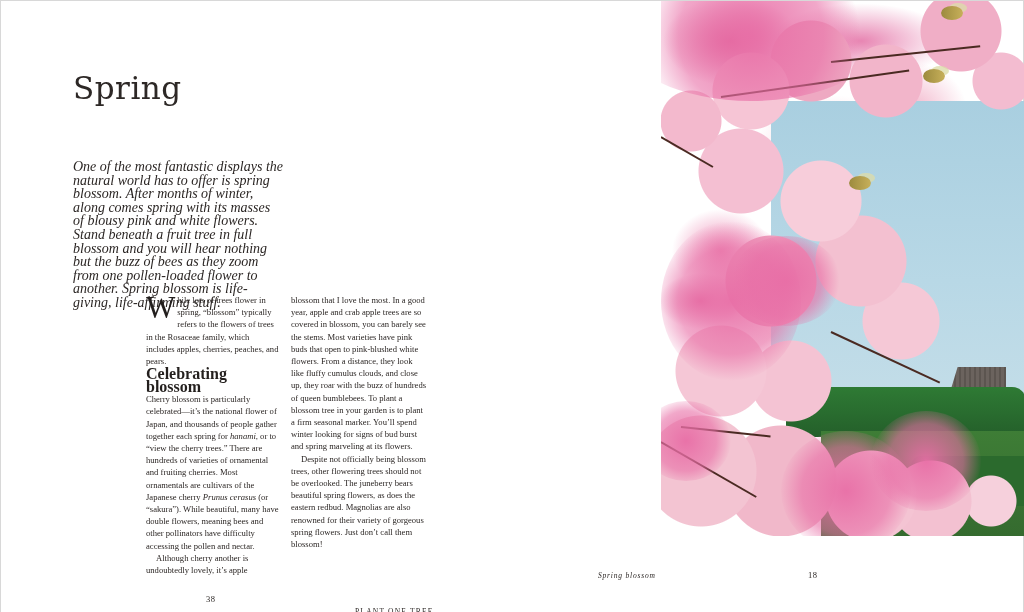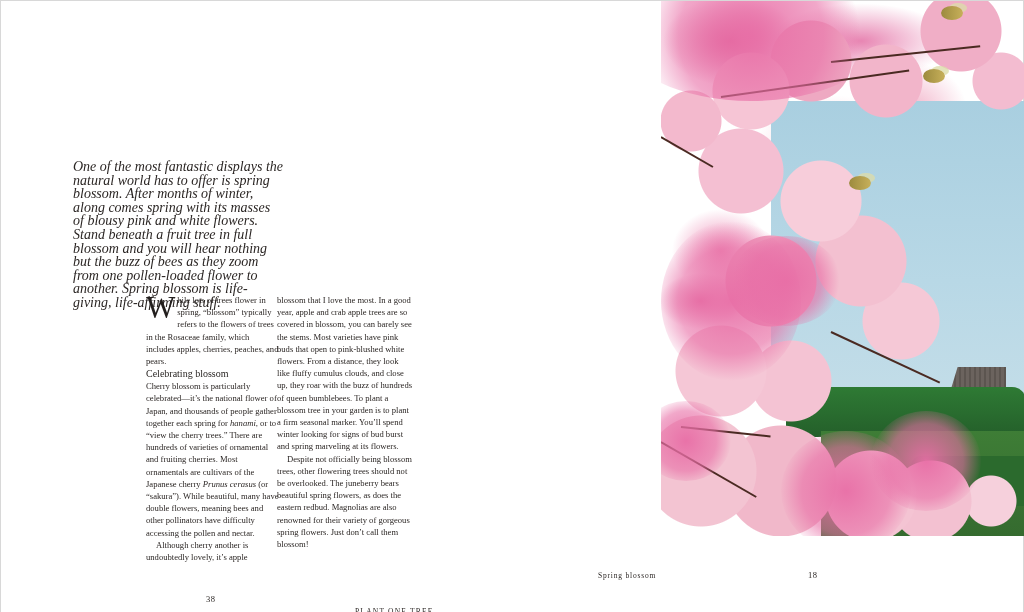--- a/index.html
+++ b/index.html
@@ -21,28 +21,28 @@
     position: absolute; left: 72px; top: 159px; width: 210px;
     font-style: italic; font-size: 14px; line-height: 13.6px; color: #2b2624;
     margin: 0;
   }
   .col {
     position: absolute; top: 293px; width: 134px;
     font-size: 8.6px; line-height: 12.2px; color: #2b2624;
   }
   .col p { margin: 0; }
   .col-1 { left: 145px; }
-  .col-2 { left: 276px; width: 136px; }
+  .col-2 { left: 290px; width: 136px; }
   .dropcap {
     float: left; font-size: 31px; line-height: 24px; margin: 2px 2px 0 0;
     font-weight: 400; color: #231f1d;
   }
   .indent { text-indent: 10px; }
   .subhead {
-    font-size: 10px; line-height: 13px; margin: 8px 0 0 0; color: #231f1d;
+    font-size: 16px; line-height: 13px; margin: 8px 0 0 0; color: #231f1d; font-weight: bold;
   }
   .illustration {
     position: absolute; left: 660px; top: 0; width: 364px; height: 535px;
     overflow: hidden;
     background:
       radial-gradient(ellipse 60px 40px at 40px 300px, rgba(226,107,160,0.95), rgba(226,107,160,0) 70%),
       radial-gradient(ellipse 70px 60px at 60px 250px, rgba(235,130,175,0.9), rgba(235,130,175,0) 70%),
       radial-gradient(ellipse 90px 60px at 70px 40px, rgba(214,84,140,0.95), rgba(214,84,140,0) 75%),
       radial-gradient(ellipse 120px 50px at 200px 40px, rgba(229,120,170,0.9), rgba(229,120,170,0) 75%),
       radial-gradient(ellipse 110px 80px at 170px 150px, rgba(244,186,205,0.95), rgba(244,186,205,0) 70%),
@@ -108,29 +108,30 @@
     position: absolute; width: 22px; height: 14px; border-radius: 50%;
     background: linear-gradient(90deg, #9c8a3e, #c7b05a);
     box-shadow: 6px -5px 0 -2px rgba(220,220,170,0.8);
   }
   .folio {
     position: absolute; top: 569px; font-size: 8.5px; color: #2b2624;
     letter-spacing: 0.6px;
   }
   .folio-left-num { left: 205px; margin-top: 24px; }
   .folio-left-title { left: 354px; letter-spacing: 1.2px; font-size: 7.5px; top: 570px; margin-top: 36px; }
-  .folio-right-title { left: 597px; font-size: 7.5px; top: 570px; letter-spacing: 0.8px; }
+  .folio-right-title { left: 597px; font-style: italic; font-size: 7.5px; top: 570px; letter-spacing: 0.8px; }
   .folio-right-num { left: 807px; }
 </style>
 </head>
 <body>
 
 <div class="spread">
 
   <h1 class="title">
+    <span>Spring</span>
   </h1>
 
   <p class="intro">One of the most fantastic displays the natural world has to offer is spring blossom. After months of winter, along comes spring with its masses of blousy pink and white flowers. Stand beneath a fruit tree in full blossom and you will hear nothing but the buzz of bees as they zoom from one pollen-loaded flower to another. Spring blossom is life-giving, life-affirming stuff.</p>
 
   <div class="col col-1">
     <p><span class="dropcap">W</span><span>hile lots of trees flower in spring, “blossom” typically refers to the flowers of trees in the Rosaceae family, which includes apples, cherries, peaches, and pears.</span></p>
     <p class="subhead">Celebrating blossom</p>
     <p><span>Cherry blossom is particularly celebrated—it’s the national flower of Japan, and thousands of people gather together each spring for </span><em>hanami</em><span>, or to “view the cherry trees.” There are hundreds of varieties of ornamental and fruiting cherries. Most ornamentals are cultivars of the Japanese cherry </span><em>Prunus cerasus</em><span> (or “sakura”). While beautiful, many have double flowers, meaning bees and other pollinators have difficulty accessing the pollen and nectar.</span></p>
     <p class="indent">Although cherry another is undoubtedly lovely, it’s apple</p>
   </div>

